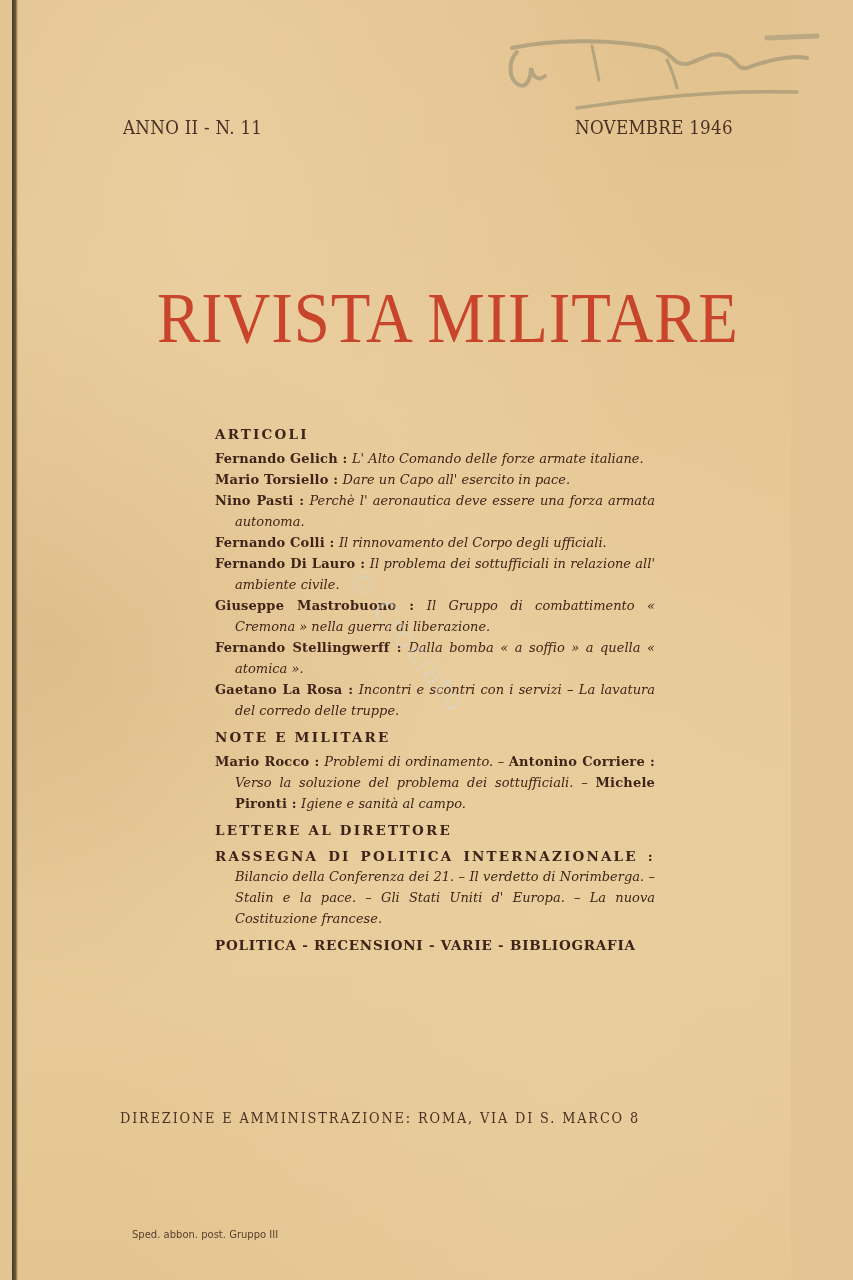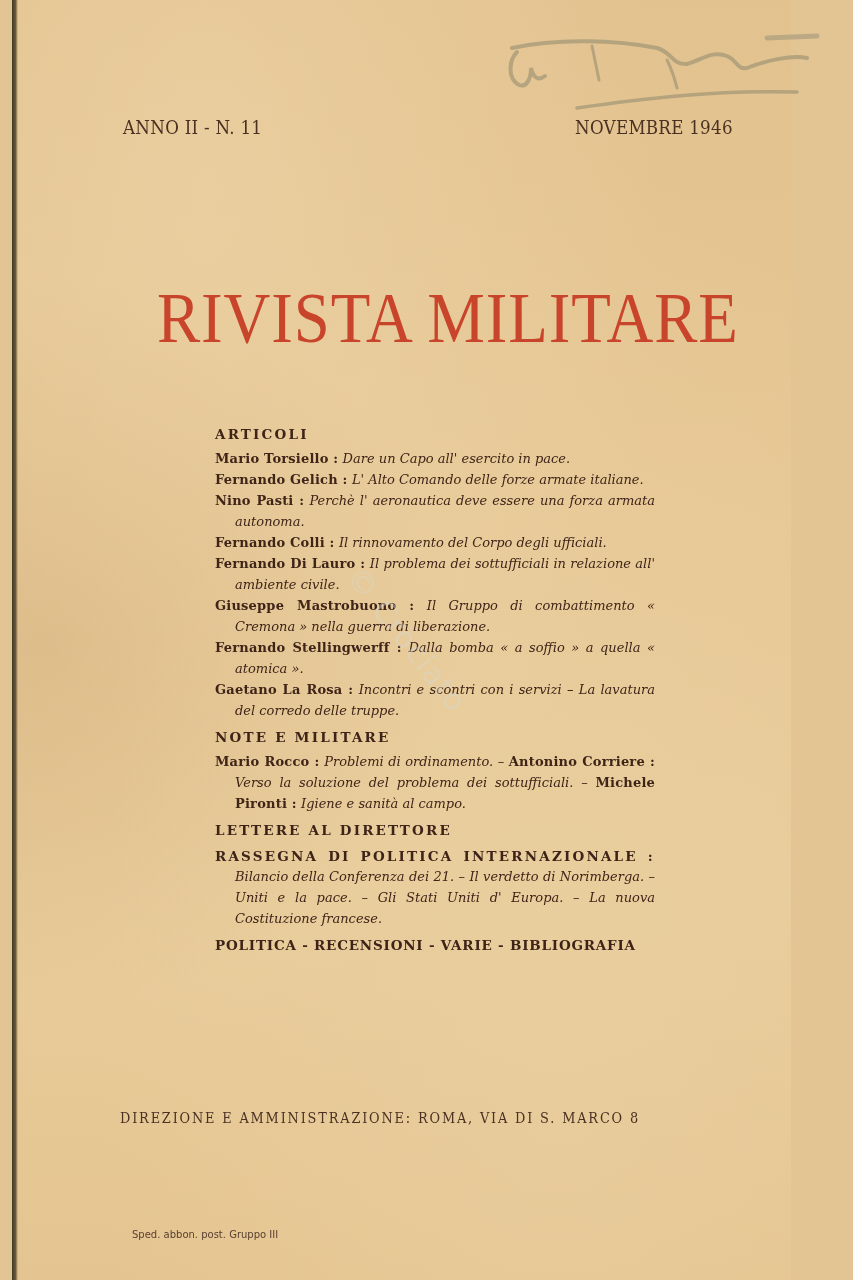--- a/index.html
+++ b/index.html
@@ -150,26 +150,26 @@
   <div class="header-right">NOVEMBRE 1946</div>
 
   <div class="title">RIVISTA MILITARE</div>
 
   <div class="contents">
 
     <div class="section-head">ARTICOLI</div>
     <div class="gap-small"></div>
 
     <div class="entry">
+      <span class="author">Fernando Gelich :</span>
+      <span class="article">L' Alto Comando delle forze armate italiane.</span>
+    </div>
+    <div class="entry">
       <span class="author">Mario Torsiello :</span>
       <span class="article">Dare un Capo all' esercito in pace.</span>
-    </div>
-    <div class="entry">
-      <span class="author">Fernando Gelich :</span>
-      <span class="article">L' Alto Comando delle forze armate italiane.</span>
     </div>
     <div class="entry">
       <span class="author">Nino Pasti :</span>
       <span class="article">Perchè l' aeronautica deve essere una forza armata autonoma.</span>
     </div>
     <div class="entry">
       <span class="author">Fernando Colli :</span>
       <span class="article">Il rinnovamento del Corpo degli ufficiali.</span>
     </div>
     <div class="entry">
@@ -201,21 +201,21 @@
       <span class="author">Michele Pironti :</span>
       <span class="article">Igiene e sanità al campo.</span>
     </div>
 
     <div class="gap-med"></div>
     <div class="section-head">LETTERE AL DIRETTORE</div>
     <div class="gap-med"></div>
 
     <div class="entry">
       <span class="section-head">RASSEGNA DI POLITICA INTERNAZIONALE :</span>
-      <span class="article">Bilancio della Conferenza dei 21.</span><span class="sep"> – </span><span class="article">Il verdetto di Norimberga.</span><span class="sep"> – </span><span class="article">Uniti e la pace.</span><span class="sep"> – </span><span class="article">Gli Stati Uniti d' Europa.</span><span class="sep"> – </span><span class="article">La nuova Costituzione francese.</span>
+      <span class="article">Bilancio della Conferenza dei 21.</span><span class="sep"> – </span><span class="article">Il verdetto di Norimberga.</span><span class="sep"> – </span><span class="article">Stalin e la pace.</span><span class="sep"> – </span><span class="article">Gli Stati Uniti d' Europa.</span><span class="sep"> – </span><span class="article">La nuova Costituzione francese.</span>
     </div>
 
     <div class="gap-med"></div>
     <div class="section-head" style="letter-spacing:0.8px;">POLITICA - RECENSIONI - VARIE - BIBLIOGRAFIA</div>
   </div>
 
   <div class="footer">DIREZIONE E AMMINISTRAZIONE: ROMA, VIA DI S. MARCO 8</div>
   <div class="postal">Sped. abbon. post. Gruppo III</div>
 
   <div class="watermark">© Crociato</div>

